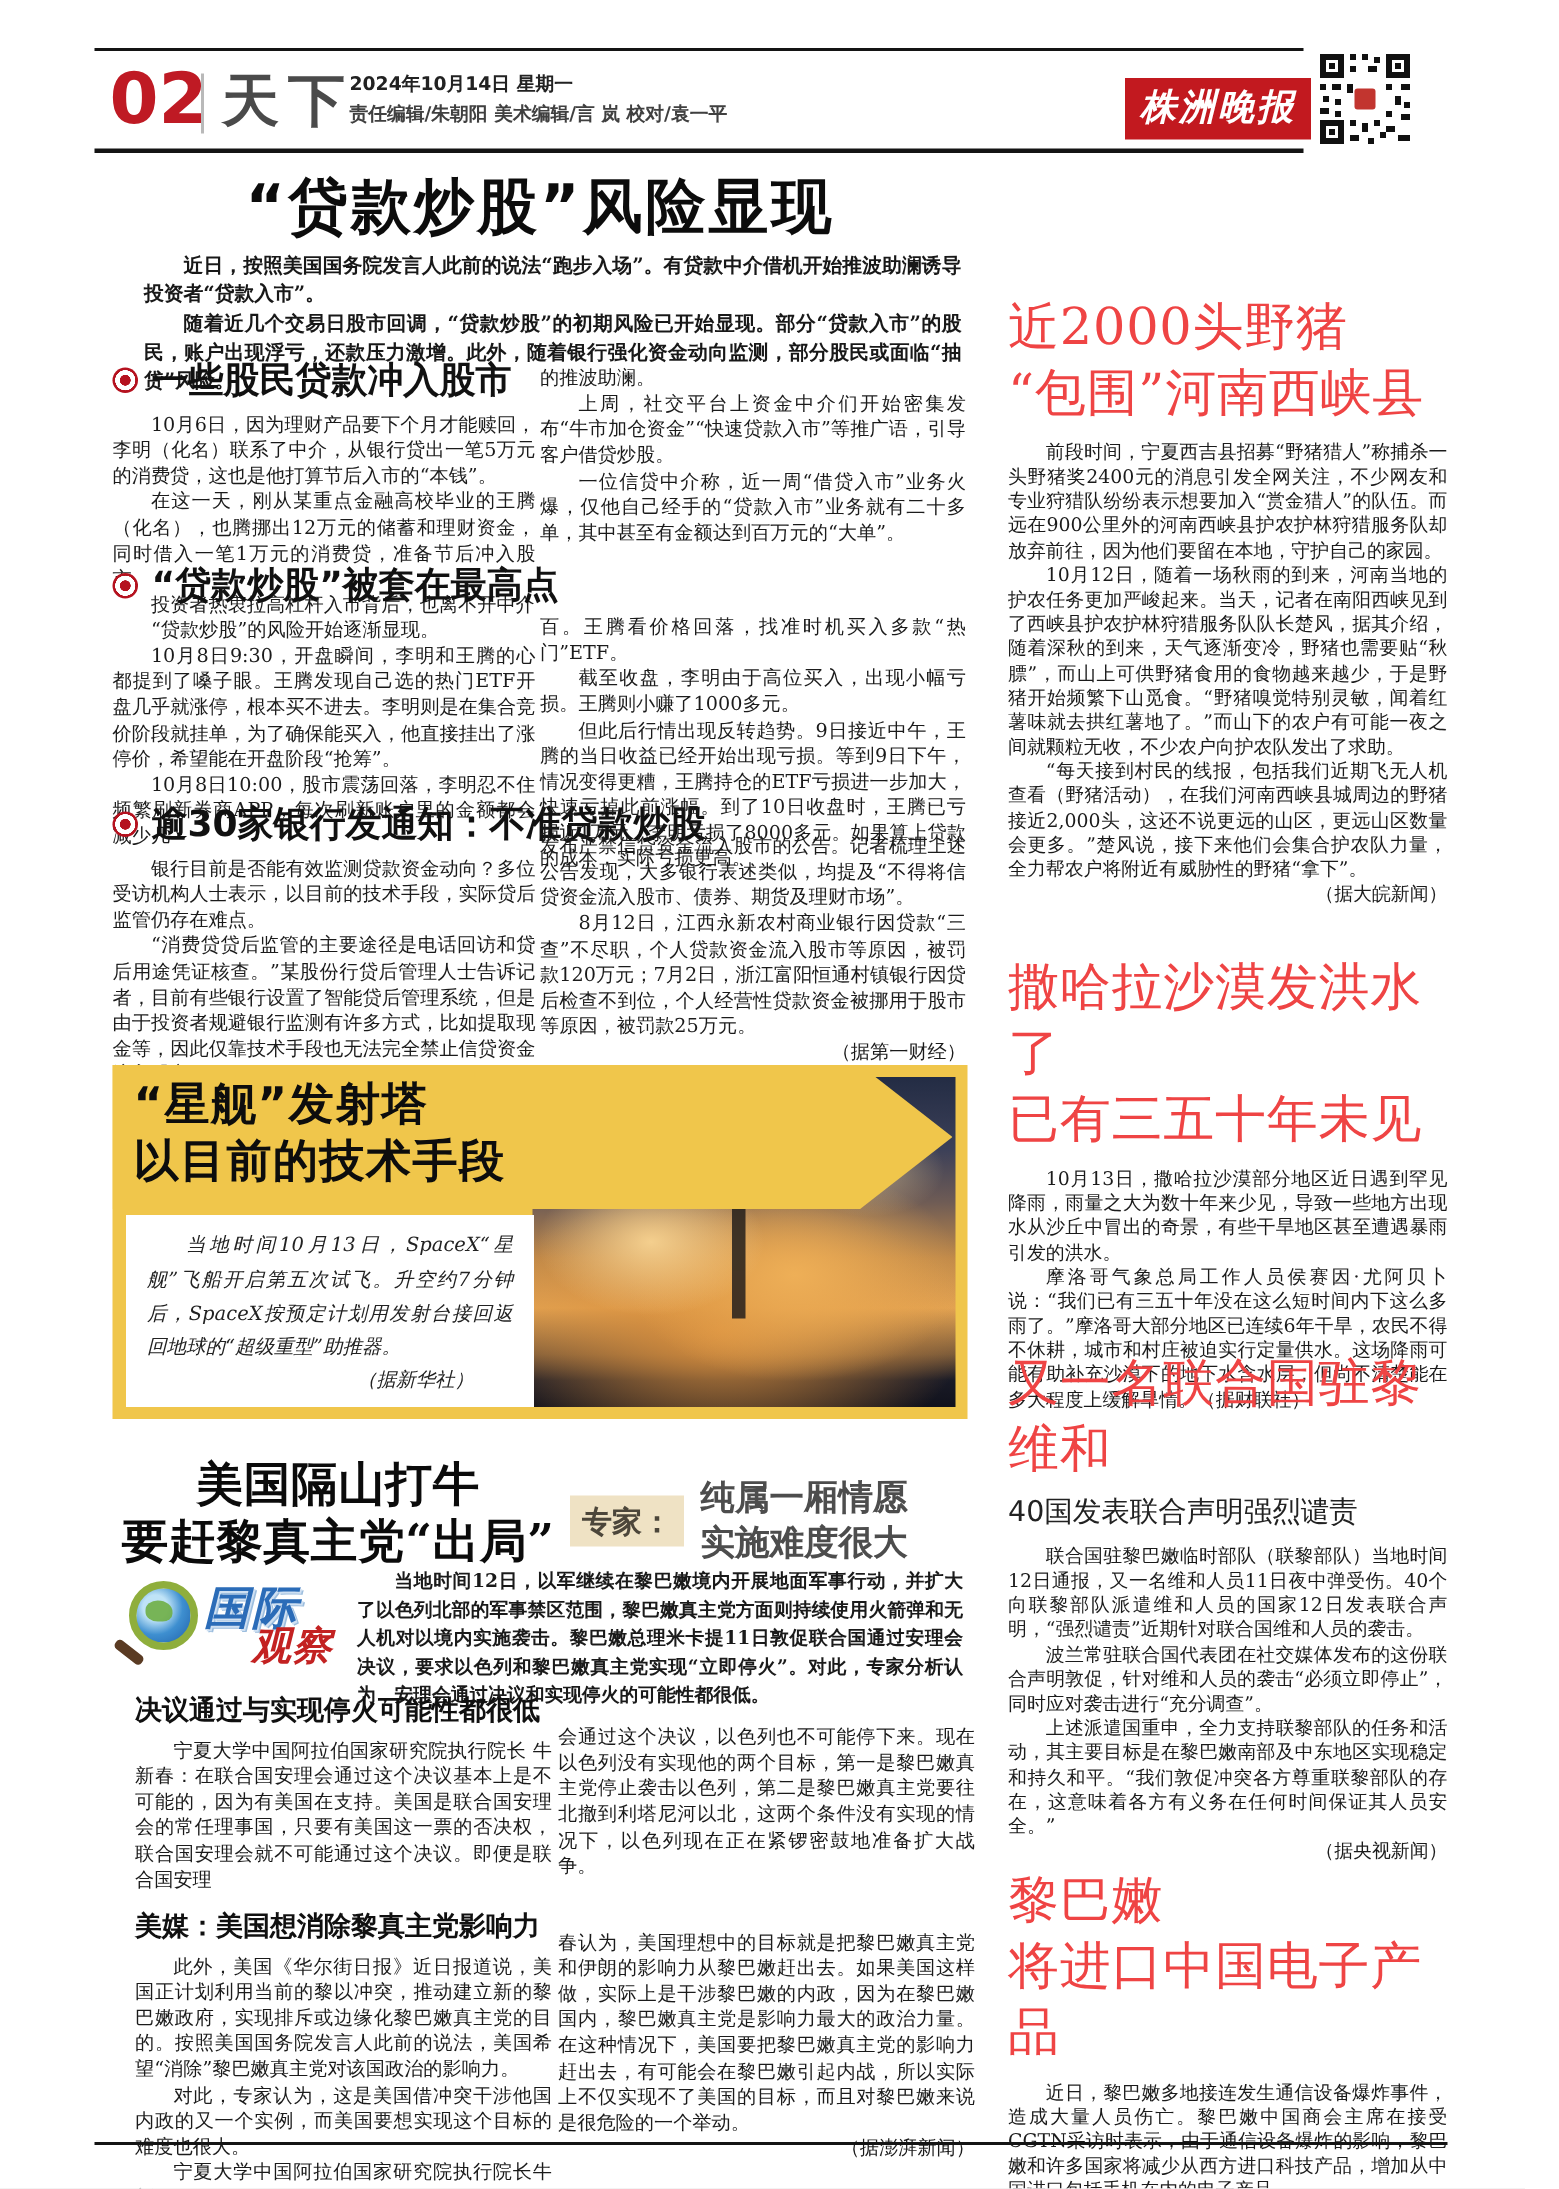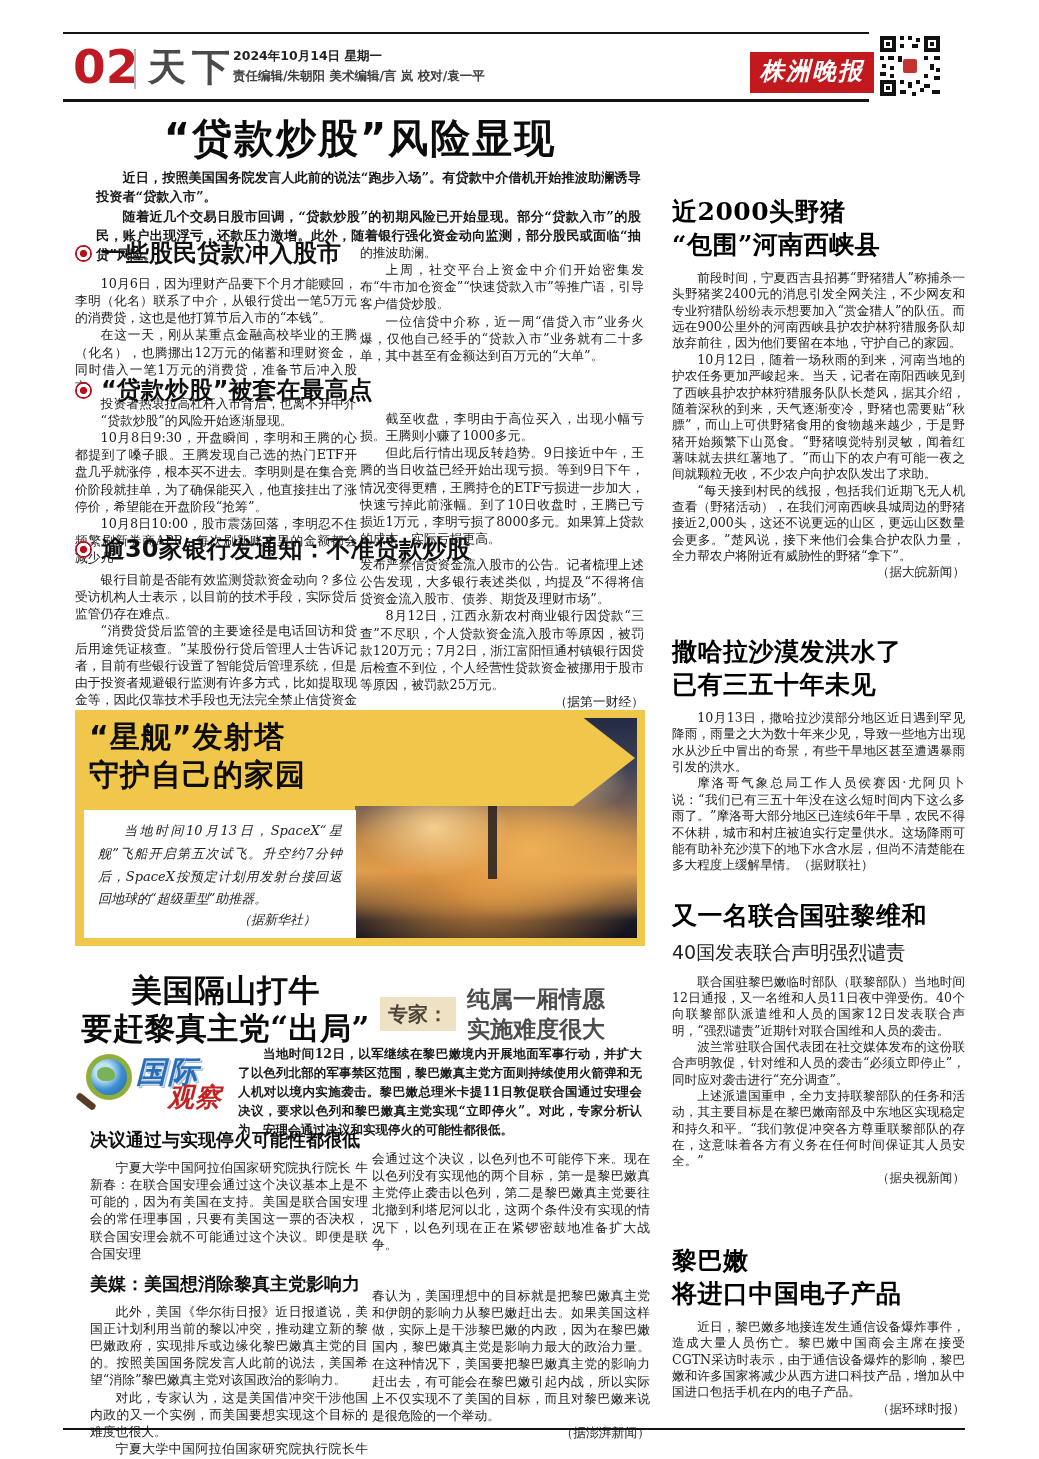--- a/index.html
+++ b/index.html
@@ -58,21 +58,21 @@
              padding:8px 0 0 14px}
   .rk-title{font-family:"DejaVu Sans","Liberation Sans",sans-serif;font-weight:900;
             font-size:30px;line-height:1.28;color:#0d0d0d;letter-spacing:1px}
   .rk-card{position:absolute;left:9px;top:100px;width:272px;height:128px;background:#fff;
            padding:10px 14px 8px}
   .rk-body{font-size:13px;line-height:1.75;text-align:justify;color:#222;font-style:italic}
   .rk-body p{text-indent:2em}
   .rk-src{font-size:13px;font-style:italic;text-align:right;padding-right:26px;color:#222}
 
   
-  .railhead{font-weight:700;font-size:25px;line-height:1.3;color:#000000;letter-spacing:.5px}
+  .railhead{font-weight:400;font-size:34px;line-height:1.3;color:#ef4444;letter-spacing:.5px}
   .railsub{font-family:"DejaVu Sans","Liberation Sans",sans-serif;font-size:19px;color:#222;margin-top:7px}
 
   
   .ustitle{font-weight:900;font-size:31px;line-height:1.22;text-align:center;color:#0b0b0b;letter-spacing:.5px}
   .expert{display:flex;align-items:center;gap:11px}
   .expert-label{background:#efe2c4;color:#4c463a;font-family:"DejaVu Sans","Liberation Sans",sans-serif;
                 font-weight:700;font-size:20px;padding:7px 8px;line-height:1}
   .expert-quote{color:#4d4d4d;font-size:23px;line-height:1.3;font-weight:600}
   .usintro{font-size:12.5px;font-weight:700;line-height:1.52;text-align:justify;color:#1a1a1a}
   .usintro p{text-indent:2em}
@@ -200,36 +200,37 @@
         <p>目前，超过30家农商行、村镇银行、农信社密集</p>
       </div>
   </div>
 
   <div class="abs bt" style="left:360px;top:244px;width:284px">
       <p class="noind">的推波助澜。</p>
       <p>上周，社交平台上资金中介们开始密集发布“牛市加仓资金”“快速贷款入市”等推广语，引导客户借贷炒股。</p>
       <p>一位信贷中介称，近一周“借贷入市”业务火爆，仅他自己经手的“贷款入市”业务就有二十多单，其中甚至有金额达到百万元的“大单”。</p>
     </div>
   <div class="abs bt" style="left:360px;top:410px;width:284px">
+      <p class="noind">百。王腾看价格回落，找准时机买入多款“热门”ETF。</p>
       <p>截至收盘，李明由于高位买入，出现小幅亏损。王腾则小赚了1000多元。</p>
       <p>但此后行情出现反转趋势。9日接近中午，王腾的当日收益已经开始出现亏损。等到9日下午，情况变得更糟，王腾持仓的ETF亏损进一步加大，快速亏掉此前涨幅。到了10日收盘时，王腾已亏损近1万元，李明亏损了8000多元。如果算上贷款的成本，实际亏损更高。</p>
     </div>
   <div class="abs bt" style="left:360px;top:556px;width:284px">
       <p class="noind">发布严禁信贷资金流入股市的公告。记者梳理上述公告发现，大多银行表述类似，均提及“不得将信贷资金流入股市、债券、期货及理财市场”。</p>
       <p>8月12日，江西永新农村商业银行因贷款“三查”不尽职，个人贷款资金流入股市等原因，被罚款120万元；7月2日，浙江富阳恒通村镇银行因贷后检查不到位，个人经营性贷款资金被挪用于股市等原因，被罚款25万元。</p>
       <p class="src">（据第一财经）</p>
     </div>
 
   <div class="abs rocket">
     <div class="rk-photo">
       <div class="rk-tower"></div>
     </div>
     <div class="rk-banner">
       <div class="rk-title">“星舰”发射塔</div>
-      <div class="rk-title">守护自己的家园</div>
+      <div class="rk-title">以目前的技术手段</div>
     </div>
     <div class="rk-card">
       <div class="rk-body">
         <p>当地时间10月13日，SpaceX“星舰”飞船开启第五次试飞。升空约7分钟后，SpaceX按预定计划用发射台接回返回地球的“超级重型”助推器。</p>
       </div>
       <div class="rk-src">（据新华社）</div>
     </div>
   </div>
 
   <div class="abs" style="left:672px;top:196px;width:293px">

